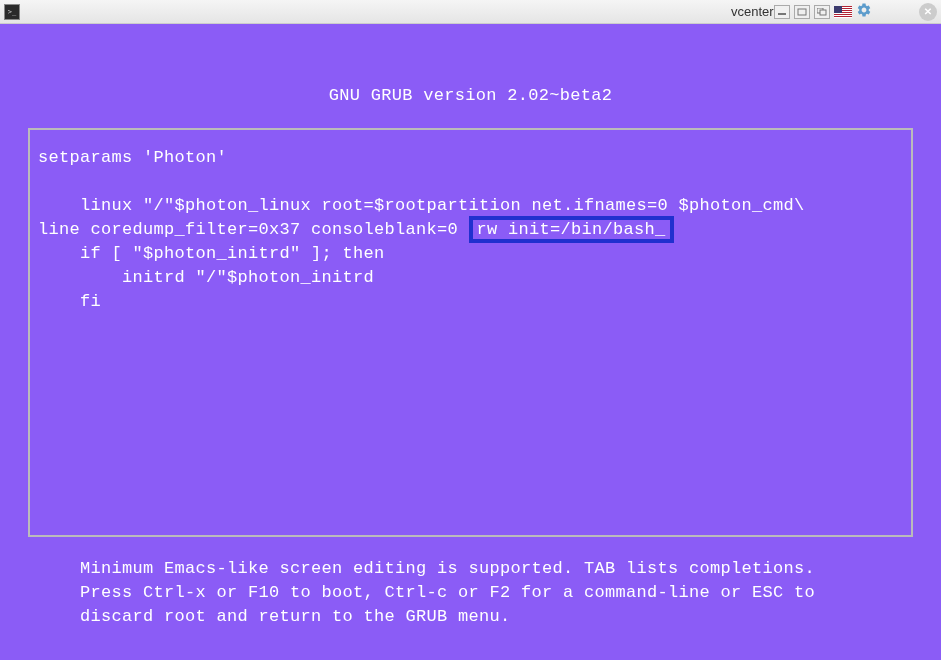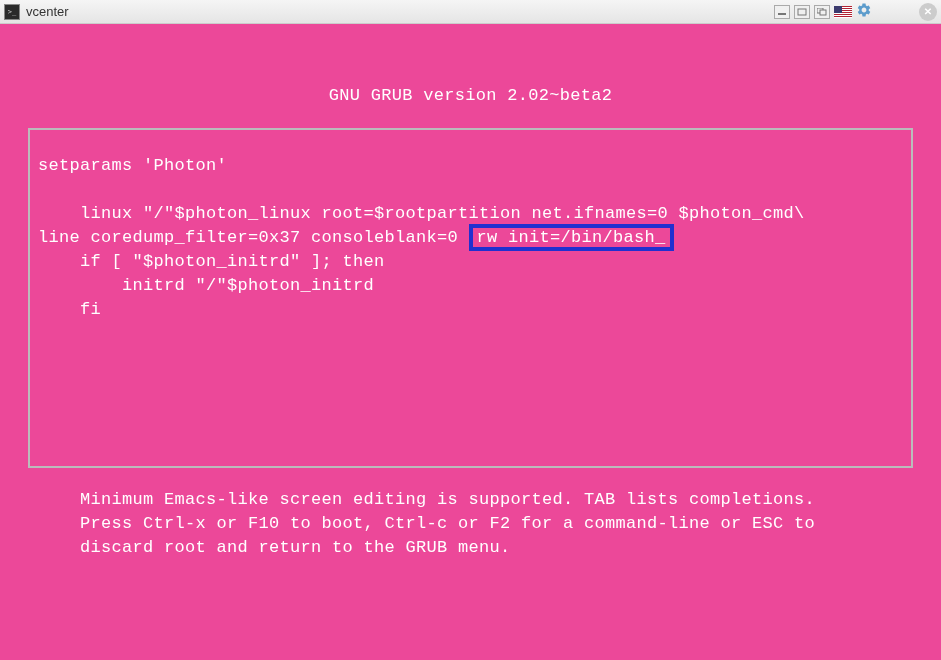--- a/index.html
+++ b/index.html
@@ -20,22 +20,23 @@
       border-bottom: 1px solid #ccc;
       display: flex;
       align-items: center;
       padding: 0 4px;
       font-size: 13px;
       color: #333;
     }
     .titlebar-left {
       display: flex;
       align-items: center;
-      gap: 6px;
+      gap: 16px;
       flex: 1;
+      justify-content: space-between;
     }
     .console-icon {
       width: 16px;
       height: 16px;
       background: #2a2a2a;
       border: 1px solid #888;
       display: flex;
       align-items: center;
       justify-content: center;
       font-size: 8px;
@@ -106,39 +107,39 @@
       display: flex;
       align-items: center;
       justify-content: center;
       font-size: 10px;
       font-weight: bold;
       cursor: pointer;
     }
     .console {
       width: 100%;
       height: calc(100% - 24px);
-      background: #ec4899;
+      background: #8b5cf6;
       color: #fff;
       font-family: "Courier New", monospace;
       font-size: 17px;
       line-height: 24px;
       padding: 0;
       position: relative;
       letter-spacing: 0.3px;
     }
     .grub-header {
       text-align: center;
       padding-top: 60px;
       padding-bottom: 20px;
     }
     .grub-box {
       border: 2px solid #bbb;
       margin: 0 28px;
-      height: 340px;
-      padding: 24px 8px;
+      height: 409px;
+      padding: 16px 8px;
       white-space: pre;
       overflow: hidden;
     }
     .grub-footer {
       padding: 20px 80px 0 80px;
       white-space: pre-wrap;
     }
     .highlight {
       border: 4px solid #2030cf;
       padding: 0 4px;

